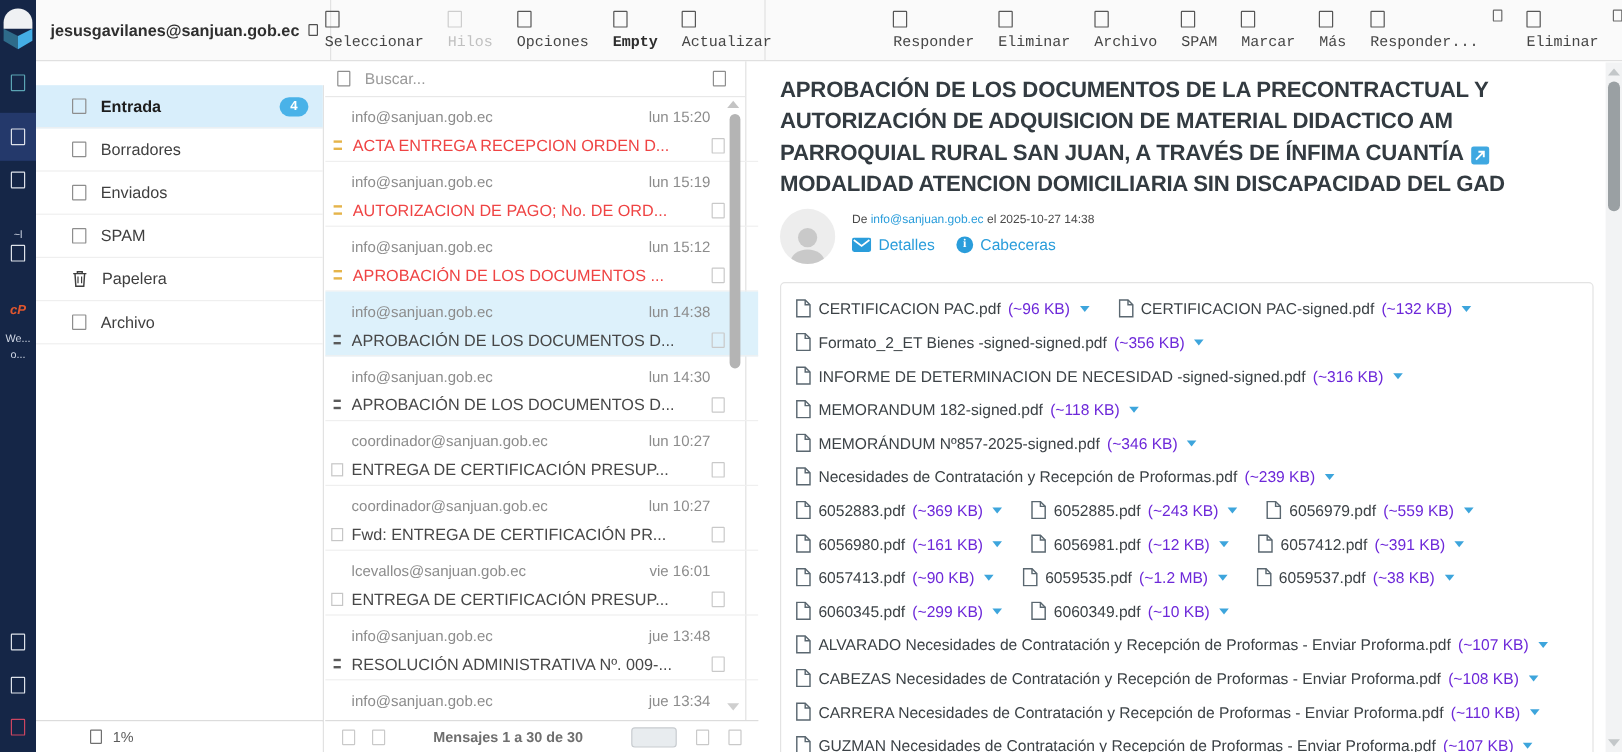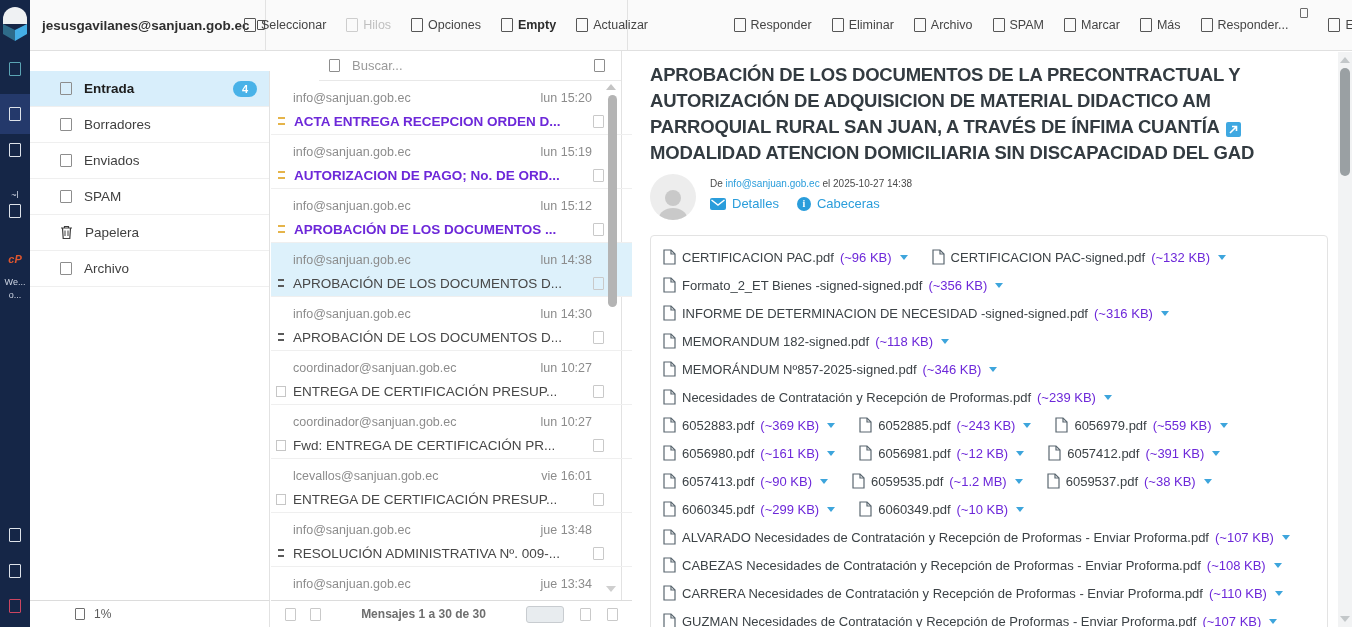--- a/index.html
+++ b/index.html
@@ -21,48 +21,48 @@
   .rail .item { position:absolute; left:0; width:30px; display:flex; justify-content:center; }
   .rail-sel { position:absolute; left:0; top:94px; width:30px; height:40px; background:#24396b; }
   .cp-logo { color:#e0562e; font-weight:bold; font-style:italic; font-size:11px; }
   .rail-txt { color:#cfd6e4; font-size:9px; white-space:nowrap; overflow:hidden; }
 
   
   .topstrip { position:absolute; left:30px; top:0; width:1322px; height:51px; background:#fafafa; border-bottom:1px solid #e0e0e0; display:flex; z-index:4; }
   .acct-header { width:256px; border-right:1px solid #e2e2e2; display:flex; align-items:center; padding-left:12px; gap:7px; font-weight:bold; font-size:13.5px; color:#2f2f2f; }
   .list-tb { width:362px; border-right:1px solid #e2e2e2; display:flex; align-items:center; justify-content:center; gap:20px; }
   .reader-tb { flex:1; display:flex; align-items:center; padding-left:106px; gap:20px; }
-  .tb-btn { display:flex; flex-direction:row; align-items:flex-end; gap:5px; font-size:12.5px; color:#454545; cursor:pointer; }
+  .tb-btn { display:flex; flex-direction:column; align-items:flex-start; gap:5px; font-size:12.5px; color:#454545; cursor:pointer;font-family:Liberation Mono, monospace; }
   .tb-btn.bold span.lbl { font-weight:bold; color:#2d2d2d; }
   .tb-btn.dis { color:#c0c0c0; }
   .split-tofu { align-self:flex-start; margin:8px 0 0 -8px; border-color:#6b6b6b; }
 
   
   .folders { position:absolute; left:30px; top:51px; width:240px; height:549px; background:#fff; border-right:1px solid #e2e2e2; z-index:3;margin-top:20px; }
   .frow { height:36px; display:flex; align-items:center; padding:0 12px 0 30px; gap:12px; border-bottom:1px solid #efefef; font-size:13.5px; color:#3f3f3f; cursor:pointer; }
   .frow.sel { background:#d8eefb; color:#1d1d1d; font-weight:bold; }
   .badge { margin-left:auto; background:#49b2e8; color:#fff; font-size:11px; font-weight:bold; border-radius:9px; padding:2px 9px; line-height:12px; }
   .pane-foot { position:absolute; left:30px; top:600px; width:240px; height:27px; background:#fff; border-top:1px solid #dcdcdc; border-right:1px solid #e2e2e2; display:flex; align-items:center; gap:9px; padding-left:45px; font-size:12px; color:#5b5b5b; z-index:6; }
 
   
-  .listpane { position:absolute; left:271px; top:51px; width:351px; height:576px; background:#fff; border-right:1px solid #e2e2e2; z-index:3;padding-left:48px; }
+  .listpane { position:absolute; left:271px; top:51px; width:351px; height:576px; background:#fff; border-right:1px solid #e2e2e2; z-index:3; }
   .searchrow { height:30px; display:flex; align-items:center; gap:12px; padding:0 16px 0 10px; border-bottom:1px solid #e8e8e8; }
   .searchrow input { flex:1; border:none; outline:none; background:transparent; font-size:13px; color:#555; font-family:inherit; }
   .searchrow input::placeholder { color:#9a9a9a; }
   .msgs { position:absolute; left:0; top:30px; width:361px; height:519px; overflow:hidden; }
   .msg { height:54px; border-bottom:1px solid #efefef; padding-top:5px; cursor:pointer; }
   .msg.sel { background:#ddf1fb; }
   .msg-l1 { height:23px; display:flex; align-items:center; justify-content:space-between; padding:0 40px 0 22px; font-size:12.5px; color:#8c8c8c; }
   .msg-l2 { height:24px; display:flex; align-items:center; padding-right:28px; }
   .mk-eq { width:7px; height:8px; border-top:2px solid; border-bottom:2px solid; margin:0 9px 0 7px; flex:none; }
   .mk-orange { border-color:#e5b44a; }
   .mk-dark { border-color:#5a5a5a; width:6px; }
   .mk-sq { width:10px; height:11px; border:1px solid #c6c6c6; margin:0 7px 0 5px; flex:none; }
   .msubj { flex:1; font-size:13.5px; color:#474747; white-space:nowrap; overflow:hidden; }
-  .msubj.unread { font-weight:bold; color:#6d28d9; }
+  .msubj.unread { font-weight:normal; color:#ef4444; }
   .flag { margin-left:8px; width:11px; height:13px; }
   .list-foot { position:absolute; left:0; bottom:0; width:361px; height:27px; background:#fff; border-top:1px solid #dcdcdc; display:flex; align-items:center; padding:0 14px; z-index:6; }
   .list-status { font-size:12px; font-weight:bold; color:#6e6e6e; }
   .pg-input { width:38px; height:17px; background:#e8ecef; border:1px solid #c8ccd0; border-radius:3px; }
   .spacer { flex:1; }
 
   
   .ls-thumb { position:absolute; right:4px; top:44px; width:9px; height:212px; background:#b4b4b4; border-radius:5px; z-index:4; }
   .tri-up, .tri-dn { width:0; height:0; border-left:5px solid transparent; border-right:5px solid transparent; position:absolute; right:5px; z-index:4; }
   .tri-up { border-bottom:6px solid #c4c4c4; top:33px; }

